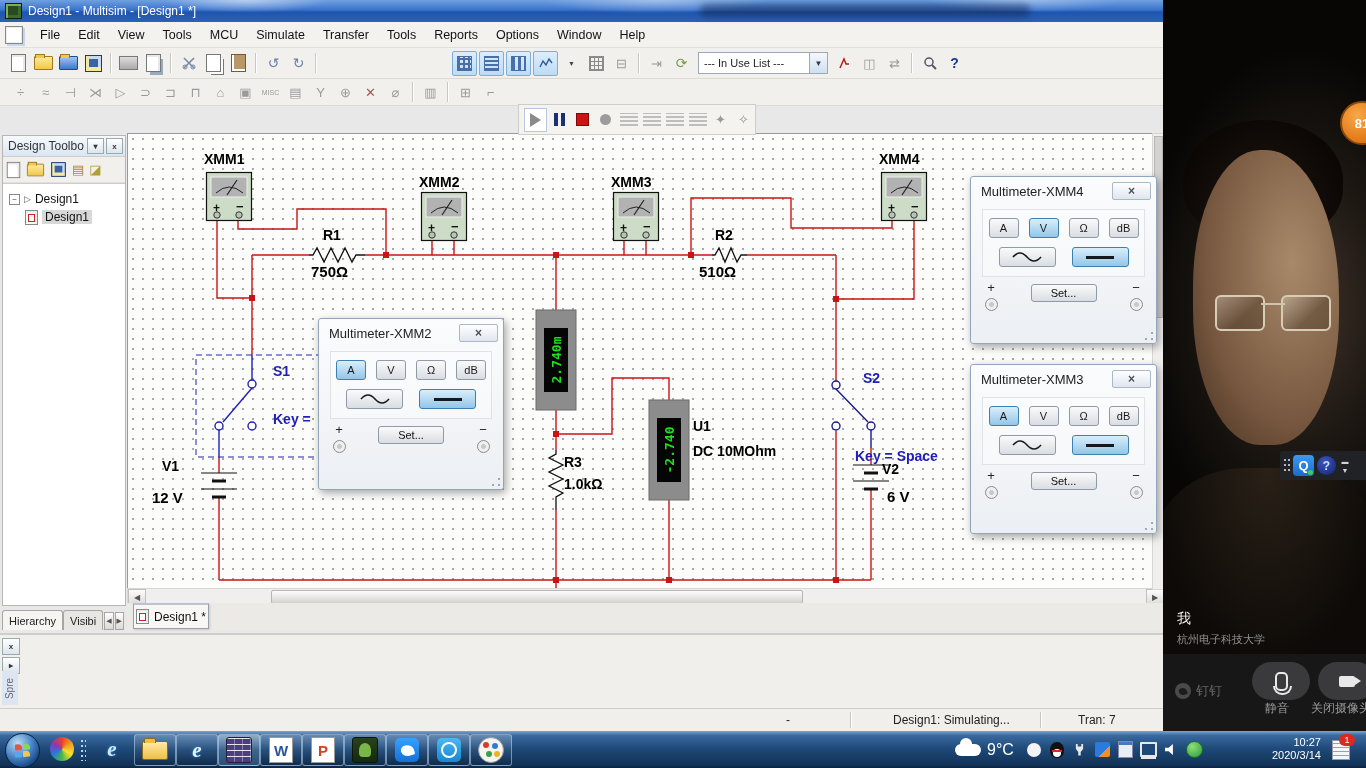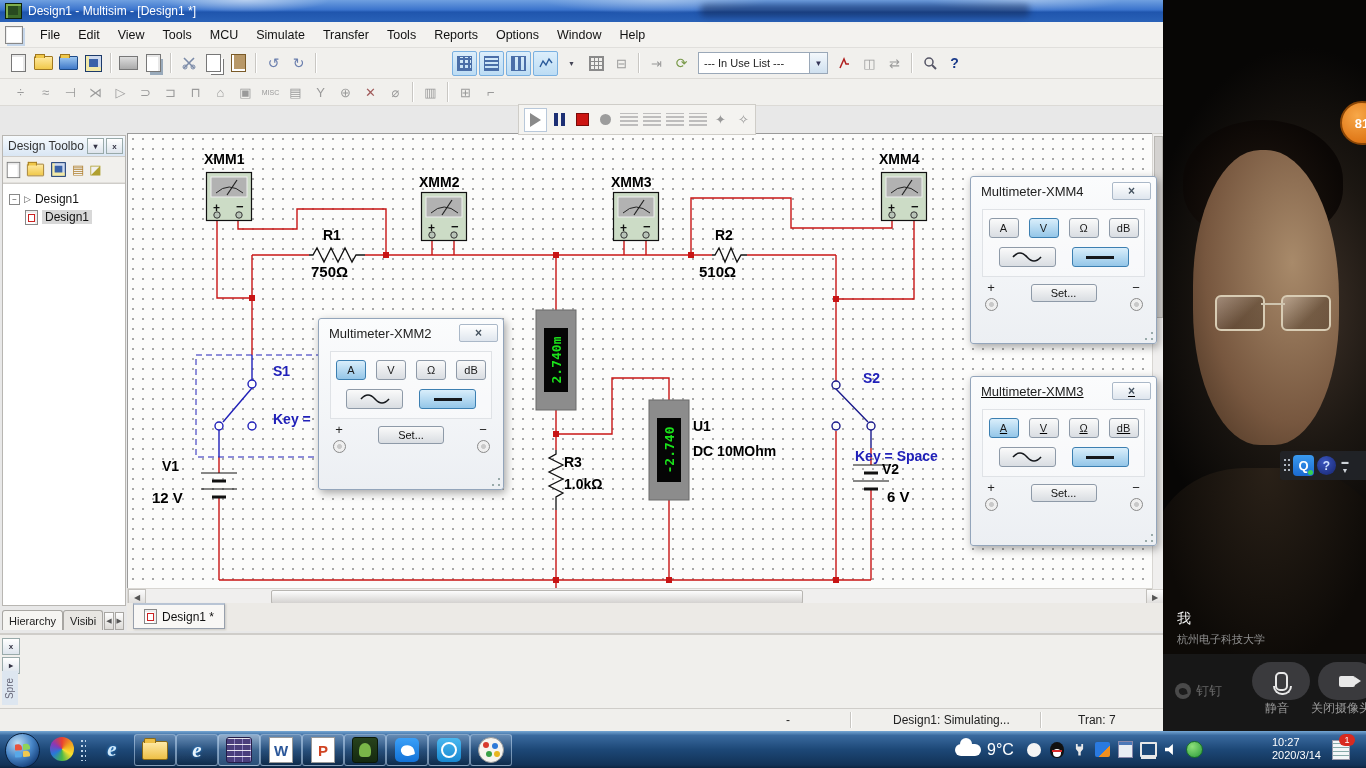--- a/index.html
+++ b/index.html
@@ -87,21 +87,21 @@
     border-left:1px solid #9a9a9a;border-top:1px solid #9a9a9a;}
   #hscroll{left:127px;top:588px;width:1036px;height:15px;background:#f0efee;border:1px solid #d8d6d2;display:flex;}
   #hscroll .arr{width:16px;height:100%;background:linear-gradient(#fcfcfc,#dcdad8);border:1px solid #c2c0bc;
     font-size:8px;color:#555;display:flex;align-items:center;justify-content:center;}
   #hscroll .thumb{position:absolute;left:143px;top:1px;width:530px;height:12px;background:linear-gradient(#fdfdfd,#d4d2d0);
     border:1px solid #b8b6b2;border-radius:2px;}
   #vscroll{left:1152px;top:133px;width:11px;height:455px;background:#f0efee;border:1px solid #d8d6d2;}
   #vscroll .thumb{position:absolute;left:1px;top:2px;width:7px;height:180px;background:#d4d2d0;border:1px solid #b8b6b2;}
   #sheettabs{left:127px;top:603px;width:1036px;height:28px;background:#eceae6;display:flex;align-items:flex-start;}
   .sheettab{margin-left:6px;height:23px;background:#f8f7f5;border:1px solid #98a0ac;border-top:2px solid #b8c4d4;
-    border-radius:0 0 0 0;display:flex;align-items:center;gap:5px;padding:0 10px;font-size:12px;color:#111;
+    border-radius:0 0 0 0;display:flex;align-items:center;gap:5px;padding:0 2px;font-size:12px;color:#111;
     box-shadow:1px 1px 2px rgba(0,0,0,.15);}
   
   .mmdlg{background:linear-gradient(180deg,#fbfcfd,#eceff3);border:1px solid #93a5bb;border-radius:3px;
     box-shadow:2px 3px 9px rgba(0,0,0,.35);z-index:20;}
   .mmttl{height:22px;display:flex;align-items:center;padding:3px 5px 0 10px;font-size:13px;color:#222;}
   .mmclose{margin-left:auto;width:37px;height:16px;border:1px solid #aab8c8;border-radius:2px;
     background:linear-gradient(#ffffff,#dfe6ee);display:flex;align-items:center;justify-content:center;
     font-size:12px;font-weight:bold;color:#45525f;}
   .mmdisp{margin:4px 11px 2px;height:27px;background:#000;border:1px solid #777;outline:1px solid #ccc;
     color:#fff;font-size:16px;display:flex;align-items:center;justify-content:center;letter-spacing:.5px;}
@@ -186,21 +186,21 @@
   .trayico{width:17px;height:17px;margin:0 3px;display:flex;align-items:center;justify-content:center;border-radius:2px;}
   .qqpeng{width:14px;height:16px;background:#111;border-radius:50% 50% 45% 45%;position:relative;}
   .qqpeng:before{content:"";position:absolute;left:3px;bottom:1px;width:8px;height:8px;background:#fff;border-radius:50%;}
   .qqpeng:after{content:"";position:absolute;left:2px;top:8px;width:10px;height:2px;background:#d82a2a;}
   .plugico{width:12px;height:12px;background:#e8e8e8;clip-path:polygon(20% 0,35% 0,35% 25%,65% 25%,65% 0,80% 0,80% 45%,60% 70%,60% 100%,40% 100%,40% 70%,20% 45%);}
   .bluor{width:15px;height:15px;background:linear-gradient(135deg,#2a7ae0 60%,#f09020 60%);border-radius:2px;}
   .docico2{width:13px;height:15px;background:#e8eef4;border:1px solid #88a;box-shadow:inset 0 3px 0 #4a78b8;}
   .monico{width:15px;height:11px;border:2px solid #e8e8e8;border-radius:1px;background:#1d4877;box-shadow:0 3px 0 -1px #e8e8e8;}
   .spkico{width:14px;height:12px;background:#fff;clip-path:polygon(0 35%,30% 35%,60% 5%,60% 95%,30% 65%,0 65%);}
   .shieldg{width:15px;height:15px;border-radius:50%;background:radial-gradient(circle at 35% 30%,#8ee07a,#2a9a3a);border:1px solid #187028;}
-  .clockblk{font-size:11px;line-height:13px;text-align:left;color:#fff;}
+  .clockblk{font-size:11px;line-height:13px;text-align:right;color:#fff;}
   .notifdoc{width:16px;height:18px;background:#f4f6f8;border:1px solid #99a;position:relative;
     background-image:repeating-linear-gradient(0deg,transparent 0 3px,#8aa 3px 4px);}
   .badge1{position:absolute;right:-6px;top:-7px;min-width:12px;height:12px;background:#d82a20;border-radius:6px;
     color:#fff;font-size:9px;display:flex;align-items:center;justify-content:center;padding:0 2px;}
   
   #video{left:1163px;top:0;width:203px;height:731px;background:#000;z-index:30;overflow:hidden;color:#ddd;}
   .vroom{position:absolute;inset:0;background:radial-gradient(ellipse 160px 260px at 68% 42%,#40332a 0%,#1c1712 55%,#070605 100%);}
   .vhair{position:absolute;left:20px;top:120px;width:160px;height:120px;border-radius:50% 50% 42% 42%;
     background:radial-gradient(ellipse at 50% 85%,#241a12,#0b0705 75%);}
   .vface{position:absolute;left:30px;top:150px;width:146px;height:295px;border-radius:46% 50% 44% 46%;
@@ -694,21 +694,21 @@
     </div>
   </div>
   <div class="mmbottom">
     <div class="termblk" style="left:0;"><span>+</span><div class="tc"></div></div>
     <button class="mmset">Set...</button>
     <div class="termblk" style="right:0;"><span>−</span><div class="tc"></div></div>
   </div>
   <div class="grip"></div>
 </div>
 
-<div class="abs mmdlg" style="left:970px;top:376px;width:185px;height:168px;text-decoration:underline;">
+<div class="abs mmdlg" style="left:970px;top:364px;width:185px;height:168px;">
   <div class="mmttl">
       <span>Multimeter-XMM3</span>
     <div class="mmclose">×</div>
     </div>
   <div class="mmpanel">
     <div class="mmmodes">
       <button class="mmbtn active">A</button>
       <button class="mmbtn">V</button>
       <button class="mmbtn">Ω</button>
       <button class="mmbtn">dB</button>

